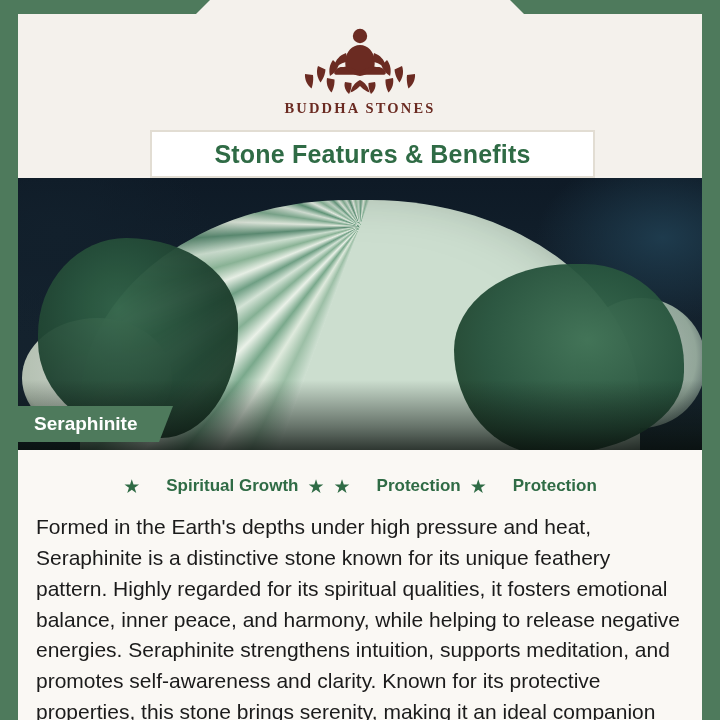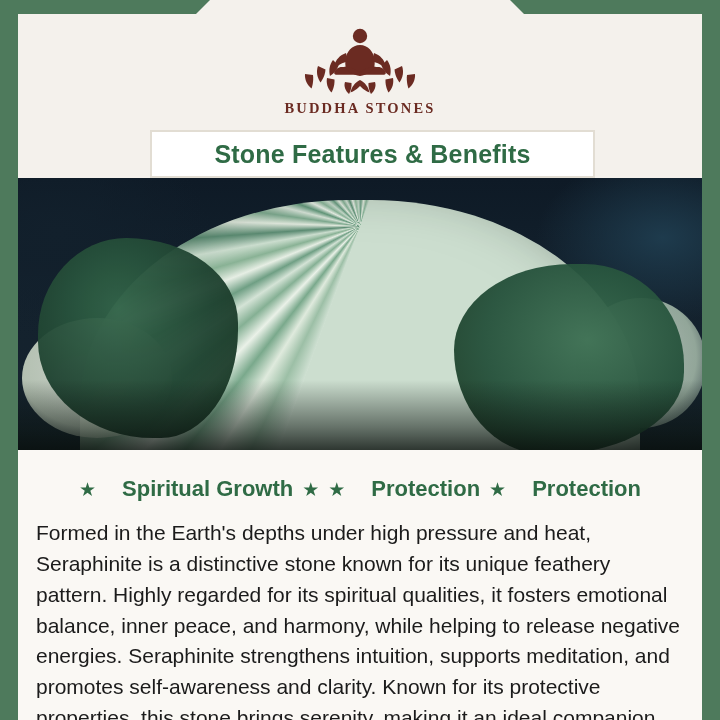--- a/index.html
+++ b/index.html
@@ -292,21 +292,21 @@
     justify-content: center;
     gap: 9px;
     padding-top: 26px;
   }
   .kw-star {
     color: #2f6b45;
     font-size: 19px;
     line-height: 1;
   }
   .kw {
-    font-size: 22px;
+    font-size: 17px;
     font-weight: bold;
     color: #2f6b45;
     white-space: nowrap;
     font-family: "Liberation Sans", sans-serif;
     margin-left: 17px;
   }
   .description {
     margin: 16px 18px 0 18px;
     font-size: 21px;
     line-height: 1.47;
@@ -366,20 +366,24 @@
     <div class="slab-dark-left"></div>
     <div class="slab-pale-right"></div>
     <div class="slab-dark-right"></div>
     <div class="hero-shadow"></div>
   </div>
 
   <div class="title-plaque">
     <div class="title-text">Stone Features &amp; Benefits</div>
   </div>
 
+  <div class="name-tab">
+    <span class="name-tab-text">Seraphinite</span>
+    <span class="name-tab-notch"></span>
+  </div>
 
   <div class="body-panel">
     <div class="keywords">
       <span class="kw-star">★</span>
       <span class="kw">Spiritual Growth</span>
       <span class="kw-star">★</span>
       <span class="kw-star">★</span>
       <span class="kw">Protection</span>
       <span class="kw-star">★</span>
       <span class="kw">Protection</span>

